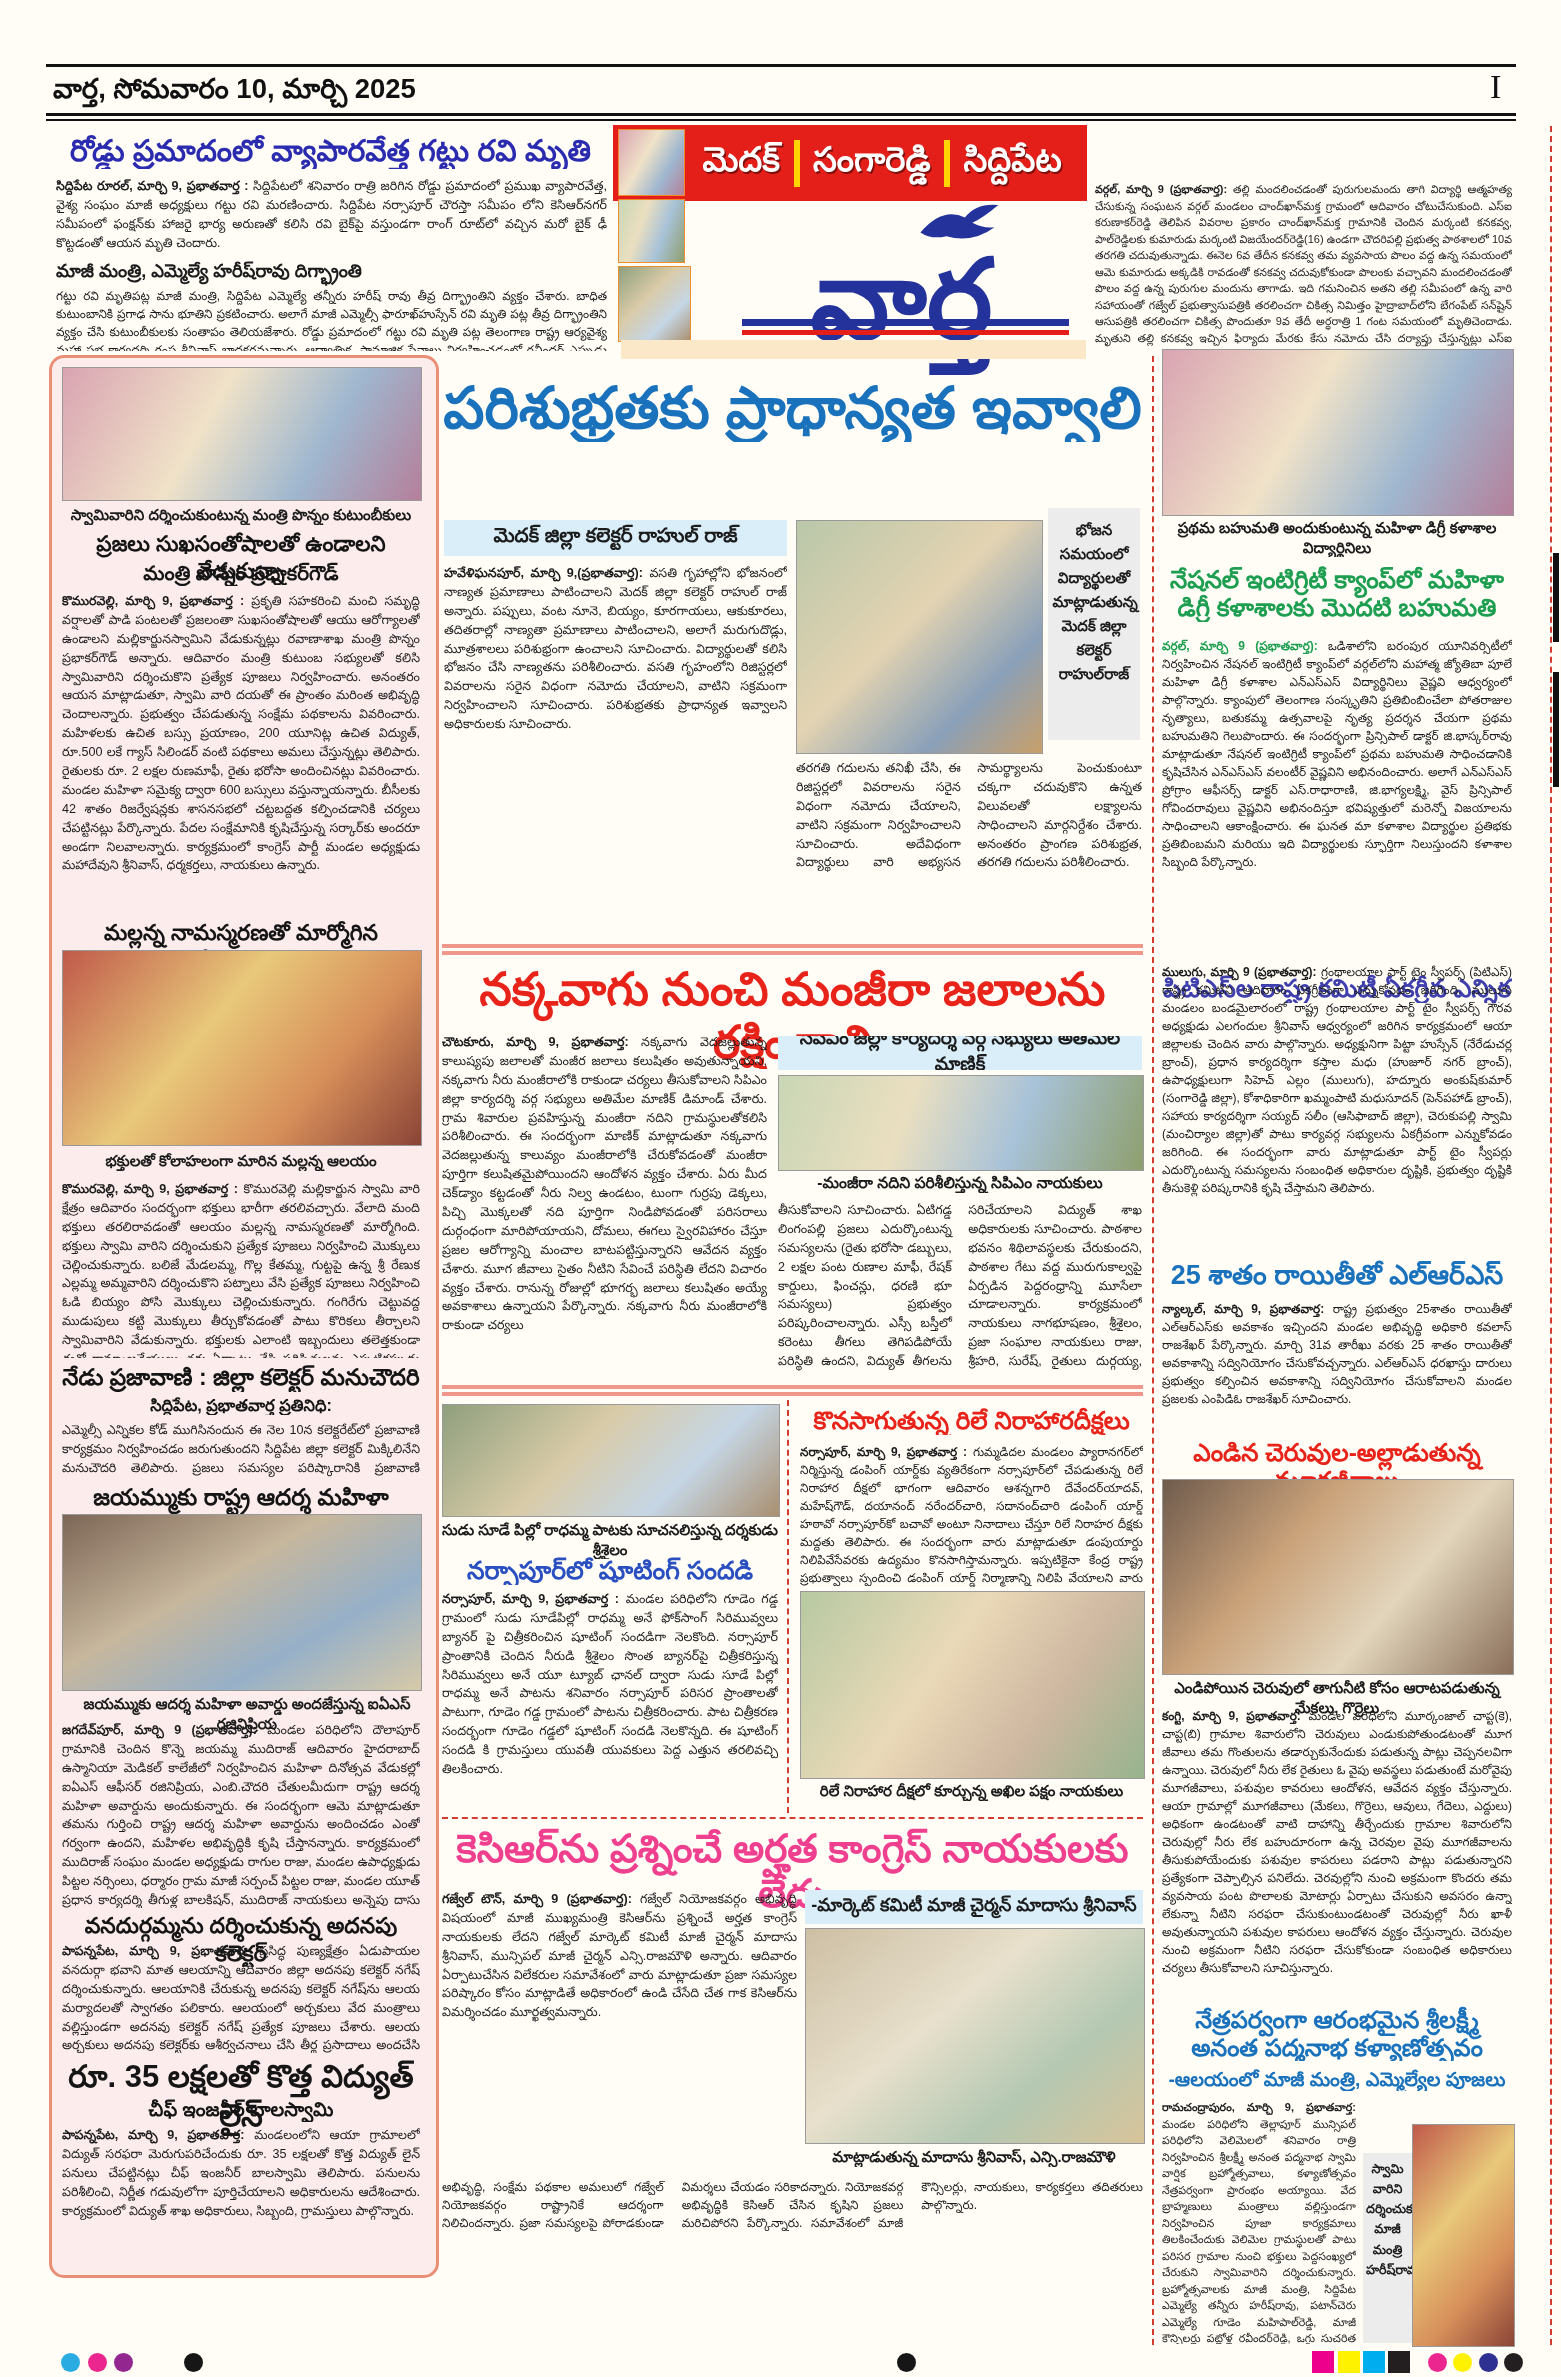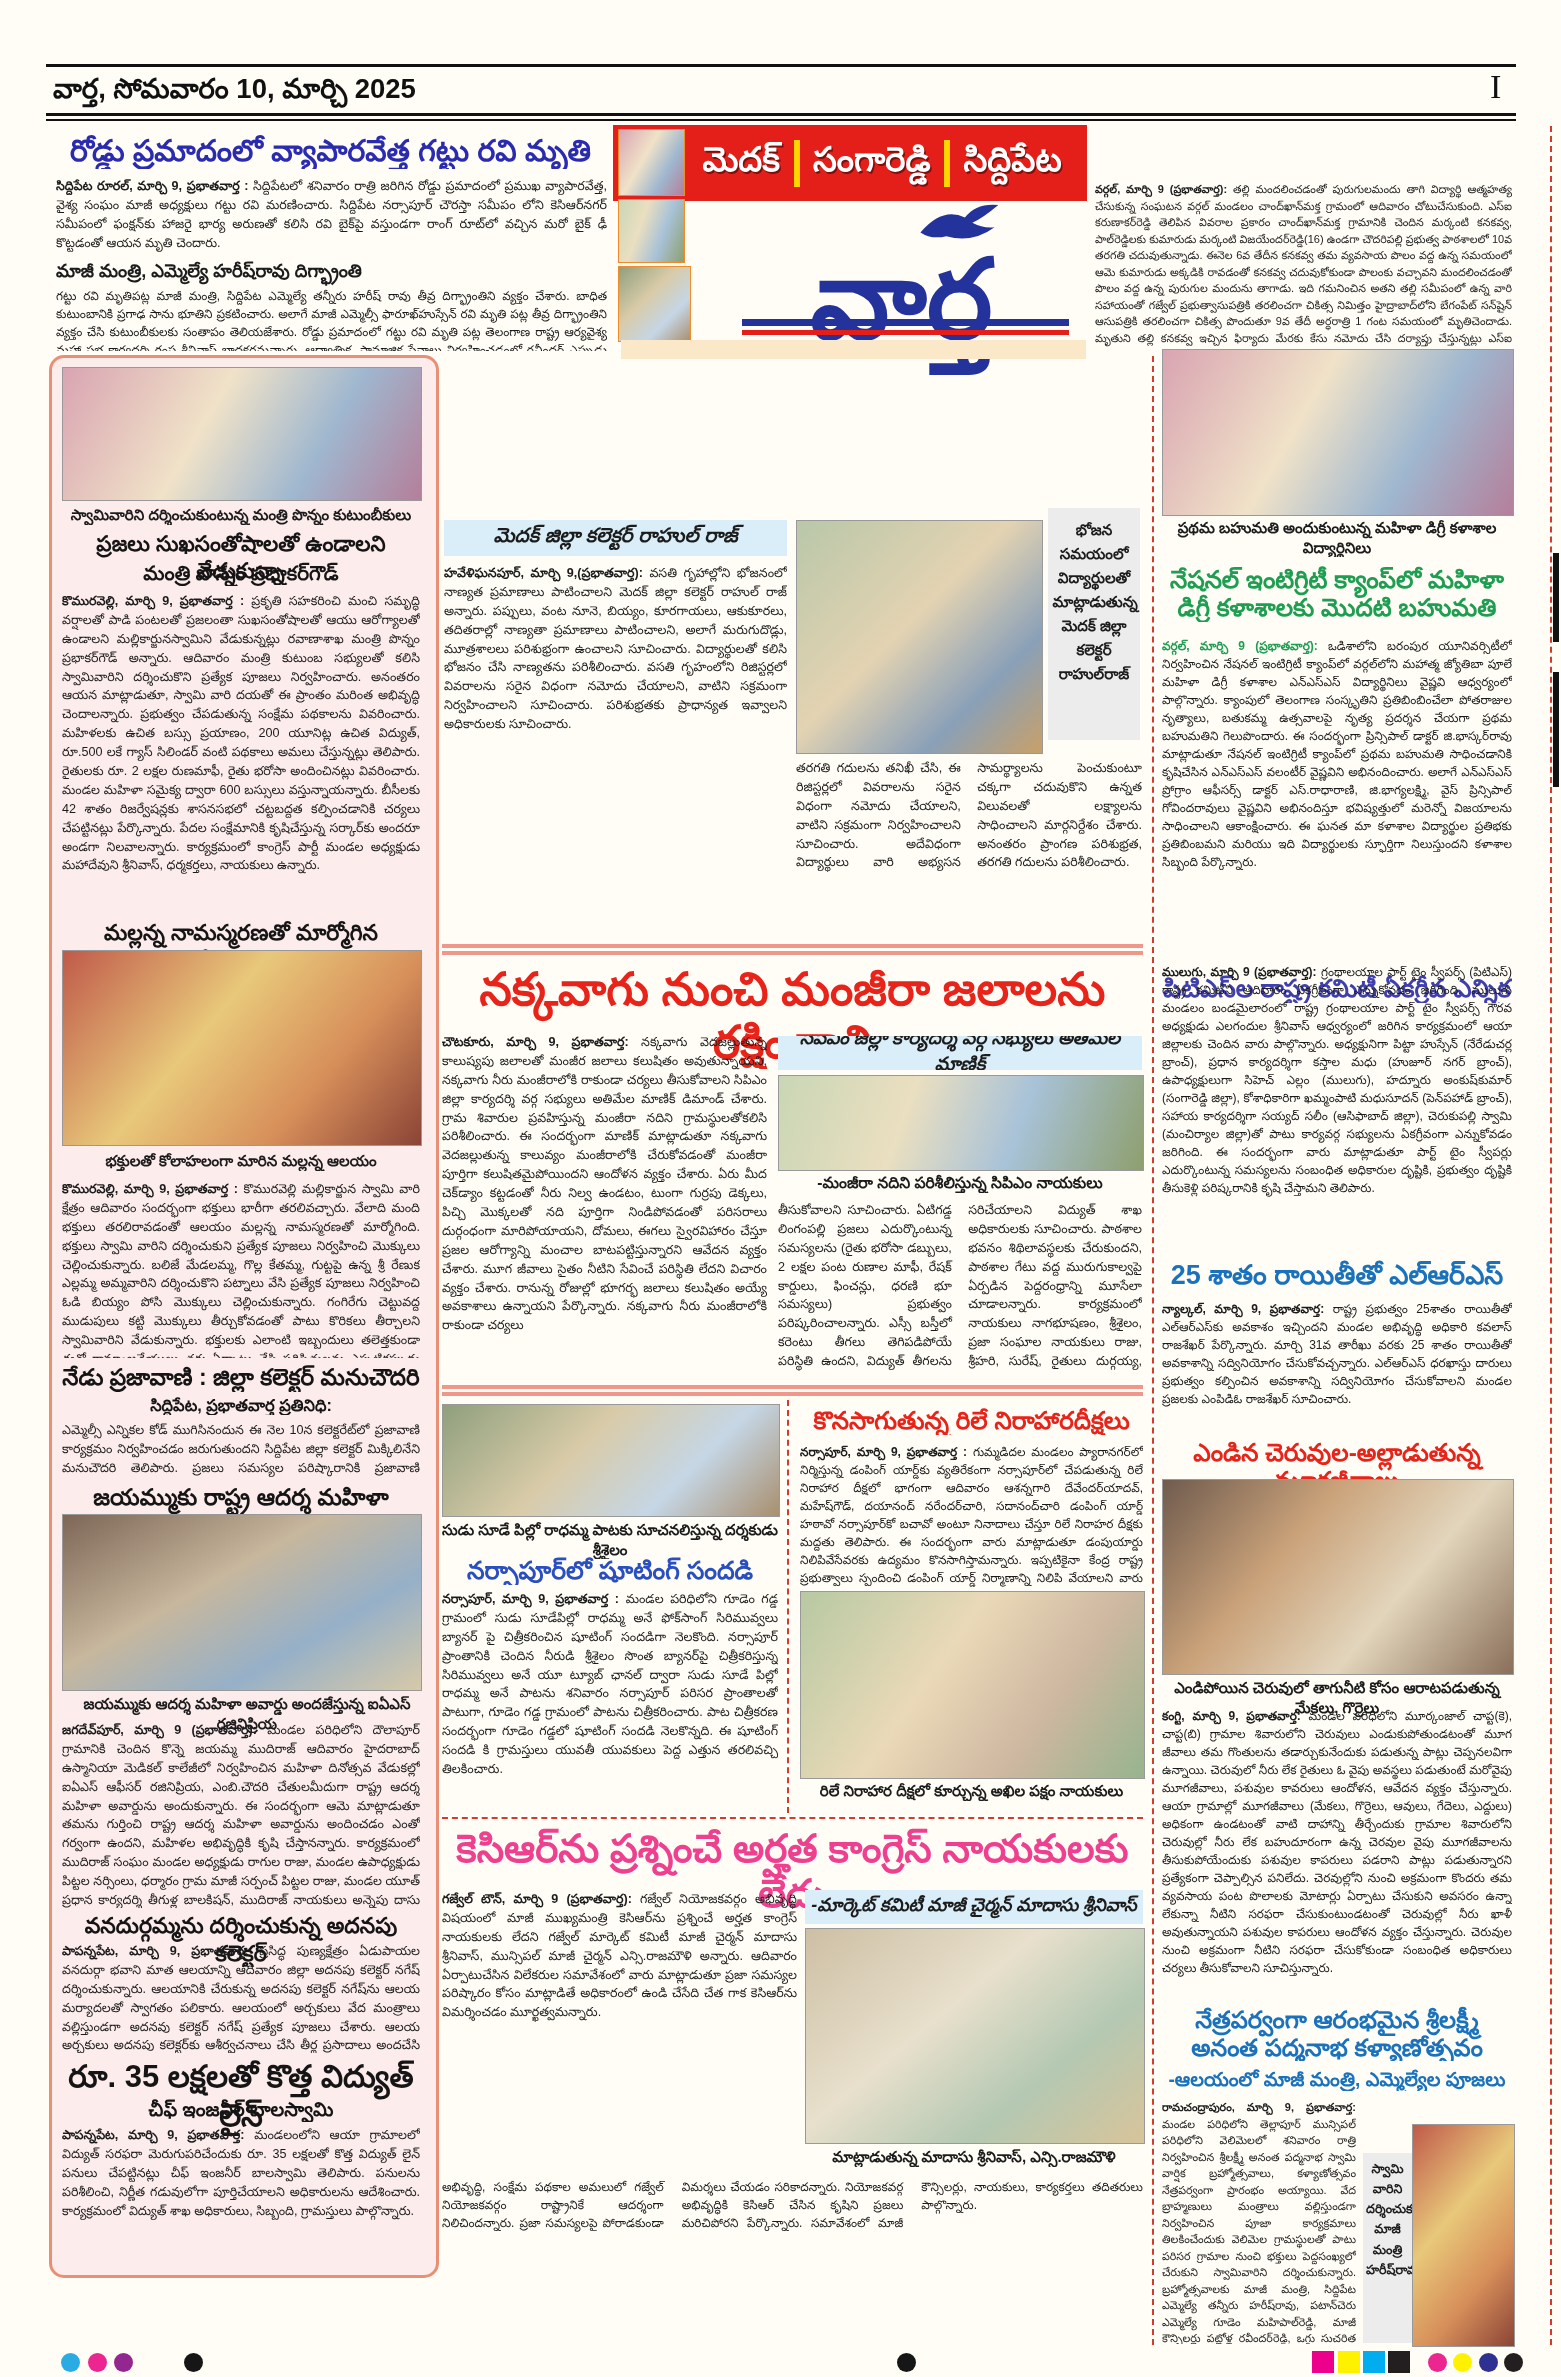--- a/index.html
+++ b/index.html
@@ -17,21 +17,21 @@
   .ph-a{background:linear-gradient(135deg,#b9c7a9,#e3d3b2 45%,#8aa0b8 75%,#c9a06a);}
   .ph-b{background:linear-gradient(120deg,#d9a4b2,#f0e2c8 40%,#9fb7cf 70%,#b57f9a);}
   .ph-c{background:linear-gradient(150deg,#7d6656,#c7b79d 40%,#96b0c8 70%,#d7c9a8);}
   .ph-d{background:linear-gradient(110deg,#c9d6b5,#eadfc0 35%,#a8c2d8 65%,#8e9f6e);}
   .ph-e{background:linear-gradient(135deg,#8f9f7d,#d9cba8 40%,#c5d6e5 70%,#a98f6f);}
   .ph-f{background:linear-gradient(125deg,#b7c9a2,#ead9b8 40%,#cdb7a0 70%,#97b48e);}
   .ph-g{background:linear-gradient(140deg,#cdbfa4,#e8e0cc 40%,#b4c8b2 70%,#d8c49a);}
   .ph-h{background:linear-gradient(130deg,#6f5b4d,#caa27a 35%,#e2d5bc 65%,#8a6f5a);}
   .ph-i{background:linear-gradient(130deg,#c05a4a,#e8c87a 40%,#d78f5a 70%,#8a4436);}
   .headline{font-weight:bold;text-align:center;line-height:1.15;overflow:hidden;}
-  .subbox{background:#d9eef9;font-weight:bold;text-align:center;display:flex;align-items:center;justify-content:center;overflow:hidden;font-style:italic;}
+  .subbox{background:#d9eef9;font-weight:bold;text-align:center;display:flex;align-items:center;justify-content:center;overflow:hidden;}
   .pinkbox{background:#fdecec;border:3px solid #e98f76;border-radius:15px;}
   .pink-h{font-weight:bold;color:#151515;text-align:center;line-height:1.25;overflow:hidden;}
   .div-salmon{height:3.7px;background:#f0978c;}
   .vdash{border-left:2.2px dashed #d43b2f;}
   .hdash{border-top:2.2px dashed #d43b2f;}
   .vcap{background:#ececec;font-weight:bold;font-size:15px;text-align:center;line-height:1.6;padding:10.4px 4.5px;overflow:hidden;}
   .banner{background:#e41f1a;display:flex;align-items:center;}
   .district{color:#fff;font-weight:bold;font-size:34px;padding:0 13.4px;text-shadow:1.5px 1.5px 0 #7e0f0c;}
   .district + .district{border-left:6px solid #ffd400;}
   .logo-word{color:#23339b;font-weight:bold;font-size:111px;line-height:1;}
@@ -91,20 +91,21 @@
   <div class="abs pink-h" style="left:62px;top:1483px;width:358px;font-size:23px;">జయమ్ముకు రాష్ట్ర ఆదర్శ మహిళా అవార్డు</div>
   <div class="abs photo ph-c" style="left:62px;top:1514px;width:358px;height:175px;"></div>
   <div class="abs cap" style="left:68px;top:1694px;width:358px;">జయమ్ముకు ఆదర్శ మహిళా అవార్డు అందజేస్తున్న ఐఏఎస్ రజినిప్రియ</div>
   <div class="abs body-txt" style="left:62px;top:1721px;width:358px;height:187px;"><span class="dateline">జగదేవ్‌పూర్, మార్చి 9 (ప్రభాతవార్త):</span> <span>మండల పరిధిలోని దౌలాపూర్ గ్రామానికి చెందిన కొన్నె జయమ్మ ముదిరాజ్ ఆదివారం హైదరాబాద్ ఉస్మానియా మెడికల్ కాలేజీలో నిర్వహించిన మహిళా దినోత్సవ వేడుకల్లో ఐఏఎస్ ఆఫీసర్ రజినిప్రియ, ఎంబి.చౌదరి చేతులమీదుగా రాష్ట్ర ఆదర్శ మహిళా అవార్డును అందుకున్నారు. ఈ సందర్భంగా ఆమె మాట్లాడుతూ తమను గుర్తించి రాష్ట్ర ఆదర్శ మహిళా అవార్డును అందించడం ఎంతో గర్వంగా ఉందని, మహిళల అభివృద్ధికి కృషి చేస్తానన్నారు. కార్యక్రమంలో ముదిరాజ్ సంఘం మండల అధ్యక్షుడు రాగుల రాజు, మండల ఉపాధ్యక్షుడు పిట్టల నర్సింలు, ధర్మారం గ్రామ మాజీ సర్పంచ్ పిట్టల రాజు, మండల యూత్ ప్రధాన కార్యదర్శి తీగుళ్ల బాలకిషన్, ముదిరాజ్ నాయకులు అన్నెపు దాసు తదితరులు పాల్గొన్నారు.</span></div>
   <div class="abs pink-h" style="left:62px;top:1912px;width:358px;font-size:22px;">వనదుర్గమ్మను దర్శించుకున్న అదనపు కలెక్టర్</div>
   <div class="abs body-txt" style="left:62px;top:1942px;width:358px;height:111px;"><span class="dateline">పాపన్నపేట, మార్చి 9, ప్రభాతవార్త:</span> <span>ప్రసిద్ధ పుణ్యక్షేత్రం ఏడుపాయల వనదుర్గా భవాని మాత ఆలయాన్ని ఆదివారం జిల్లా అదనపు కలెక్టర్ నగేష్ దర్శించుకున్నారు. ఆలయానికి చేరుకున్న అదనపు కలెక్టర్ నగేష్‌ను ఆలయ మర్యాదలతో స్వాగతం పలికారు. ఆలయంలో అర్చకులు వేద మంత్రాలు వల్లిస్తుండగా అదనవు కలెక్టర్ నగేష్ ప్రత్యేక పూజలు చేశారు. ఆలయ అర్చకులు అదనపు కలెక్టర్‌కు ఆశీర్వచనాలు చేసి తీర్థ ప్రసాదాలు అందచేసి శాలువాతో సత్కరించారు.</span></div>
   <div class="abs pink-h" style="left:62px;top:2058px;width:358px;font-size:31px;">రూ. 35 లక్షలతో కొత్త విద్యుత్ లైన్</div>
   <div class="abs pink-h" style="left:62px;top:2098px;width:358px;font-size:19.3px;">చీఫ్ ఇంజనీర్ బాలస్వామి</div>
   <div class="abs body-txt" style="left:62px;top:2126px;width:358px;height:131px;"><span class="dateline">పాపన్నపేట, మార్చి 9, ప్రభాతవార్త:</span> <span>మండలంలోని ఆయా గ్రామాలలో విద్యుత్ సరఫరా మెరుగుపరిచేందుకు రూ. 35 లక్షలతో కొత్త విద్యుత్ లైన్ పనులు చేపట్టినట్లు చీఫ్ ఇంజనీర్ బాలస్వామి తెలిపారు. పనులను పరిశీలించి, నిర్ణీత గడువులోగా పూర్తిచేయాలని అధికారులను ఆదేశించారు. కార్యక్రమంలో విద్యుత్ శాఖ అధికారులు, సిబ్బంది, గ్రామస్తులు పాల్గొన్నారు.</span></div>
 
+  <div class="abs headline" style="left:442px;top:375px;width:701px;font-size:58px;color:#1a72bc;">పరిశుభ్రతకు ప్రాధాన్యత ఇవ్వాలి</div>
   <div class="abs subbox" style="left:444px;top:520px;width:343px;height:36px;font-size:20px;">మెదక్ జిల్లా కలెక్టర్ రాహుల్ రాజ్</div>
   <div class="abs body-txt" style="left:444px;top:564px;width:343px;height:371px;"><span class="dateline">హవేళిఘనపూర్, మార్చి 9,(ప్రభాతవార్త):</span> <span>వసతి గృహాల్లోని భోజనంలో నాణ్యత ప్రమాణాలు పాటించాలని మెదక్ జిల్లా కలెక్టర్ రాహుల్ రాజ్ అన్నారు. పప్పులు, వంట నూనె, బియ్యం, కూరగాయలు, ఆకుకూరలు, తదితరాల్లో నాణ్యతా ప్రమాణాలు పాటించాలని, అలాగే మరుగుదొడ్లు, మూత్రశాలలు పరిశుభ్రంగా ఉంచాలని సూచించారు. విద్యార్థులతో కలిసి భోజనం చేసి నాణ్యతను పరిశీలించారు. వసతి గృహంలోని రిజిస్టర్లలో వివరాలను సరైన విధంగా నమోదు చేయాలని, వాటిని సక్రమంగా నిర్వహించాలని సూచించారు. పరిశుభ్రతకు ప్రాధాన్యత ఇవ్వాలని అధికారులకు సూచించారు.</span></div>
   <div class="abs photo ph-a" style="left:796px;top:520px;width:245px;height:232px;"></div>
   <div class="abs vcap" style="left:1048px;top:508px;width:83px;height:211px;">భోజన సమయంలో విద్యార్థులతో మాట్లాడుతున్న మెదక్ జిల్లా కలెక్టర్ రాహుల్‌రాజ్</div>
   <div class="abs body-txt" style="left:796px;top:759px;width:346px;height:178px;column-count:2;column-gap:16.3px;">తరగతి గదులను తనిఖీ చేసి, ఈ రిజిస్టర్లలో వివరాలను సరైన విధంగా నమోదు చేయాలని, వాటిని సక్రమంగా నిర్వహించాలని సూచించారు. అదేవిధంగా విద్యార్థులు వారి అభ్యసన సామర్థ్యాలను పెంచుకుంటూ చక్కగా చదువుకొని ఉన్నత విలువలతో లక్ష్యాలను సాధించాలని మార్గనిర్దేశం చేశారు. అనంతరం ప్రాంగణ పరిశుభ్రత, తరగతి గదులను పరిశీలించారు.</div>
 
   <div class="abs div-salmon" style="left:442px;top:944px;width:701px;"></div>
   <div class="abs div-salmon" style="left:442px;top:951px;width:701px;"></div>
 
   <div class="abs headline" style="left:442px;top:963px;width:701px;font-size:46px;color:#e8231a;">నక్కవాగు నుంచి మంజీరా జలాలను రక్షించాలి</div>

